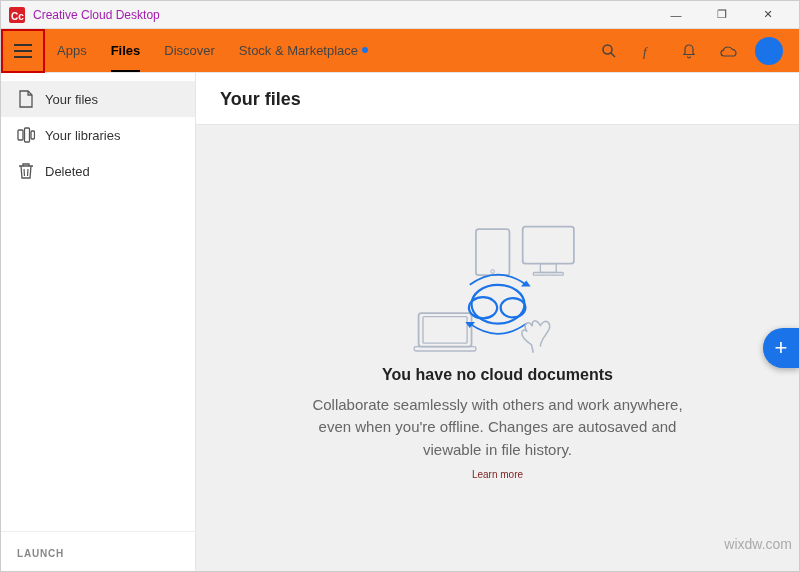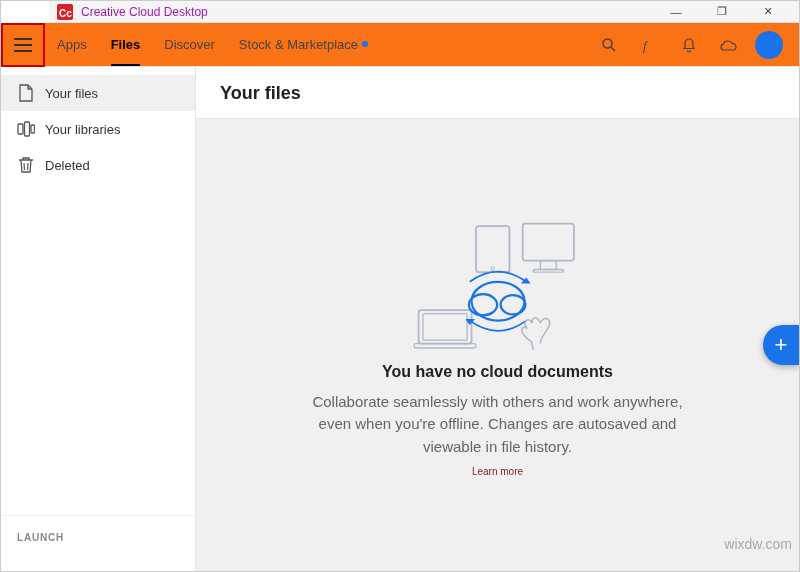--- a/index.html
+++ b/index.html
@@ -17,29 +17,28 @@
     .window {
       width: 800px;
       height: 572px;
       background: #fff;
       display: flex;
       flex-direction: column;
       border: 1px solid #ccc;
     }
 
     .title-bar {
-      height: 22px;
+      height: 28px;
       background: #f5f5f5;
       display: flex;
       align-items: center;
       justify-content: space-between;
       padding: 0 8px;
       border-bottom: 1px solid #e0e0e0;
       flex-shrink: 0;
-      margin-left: 48px;
     }
 
     .title-bar-left {
       display: flex;
       align-items: center;
       gap: 8px;
     }
 
     .app-icon {
       width: 16px;
@@ -221,21 +220,21 @@
       width: 18px;
       height: 18px;
       display: flex;
       align-items: center;
       justify-content: center;
       flex-shrink: 0;
       color: #555;
     }
 
     .sidebar-bottom {
-      padding: 16px 0 20px;
+      padding: 16px 0 4px;
       border-top: 1px solid #eee;
     }
 
     .sidebar-section-label {
       font-size: 10px;
       color: #888;
       font-weight: 600;
       letter-spacing: 0.8px;
       text-transform: uppercase;
       padding: 0 16px 8px;

